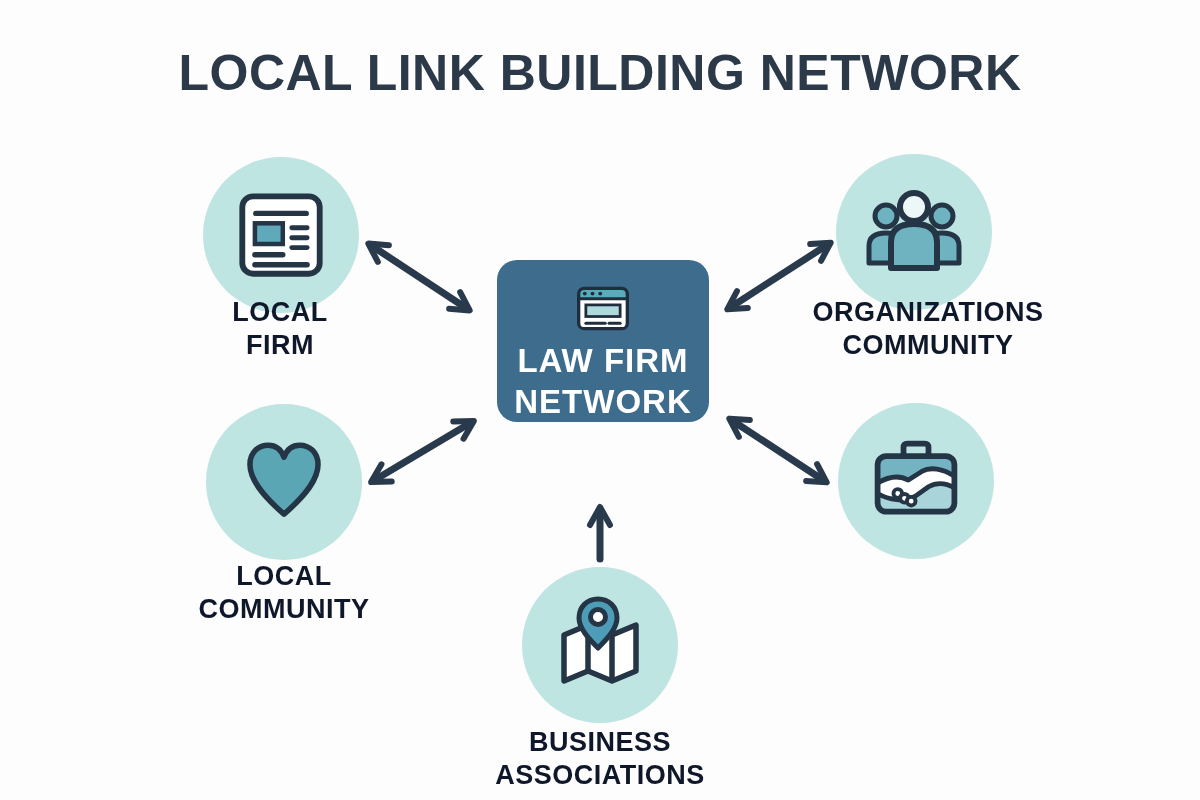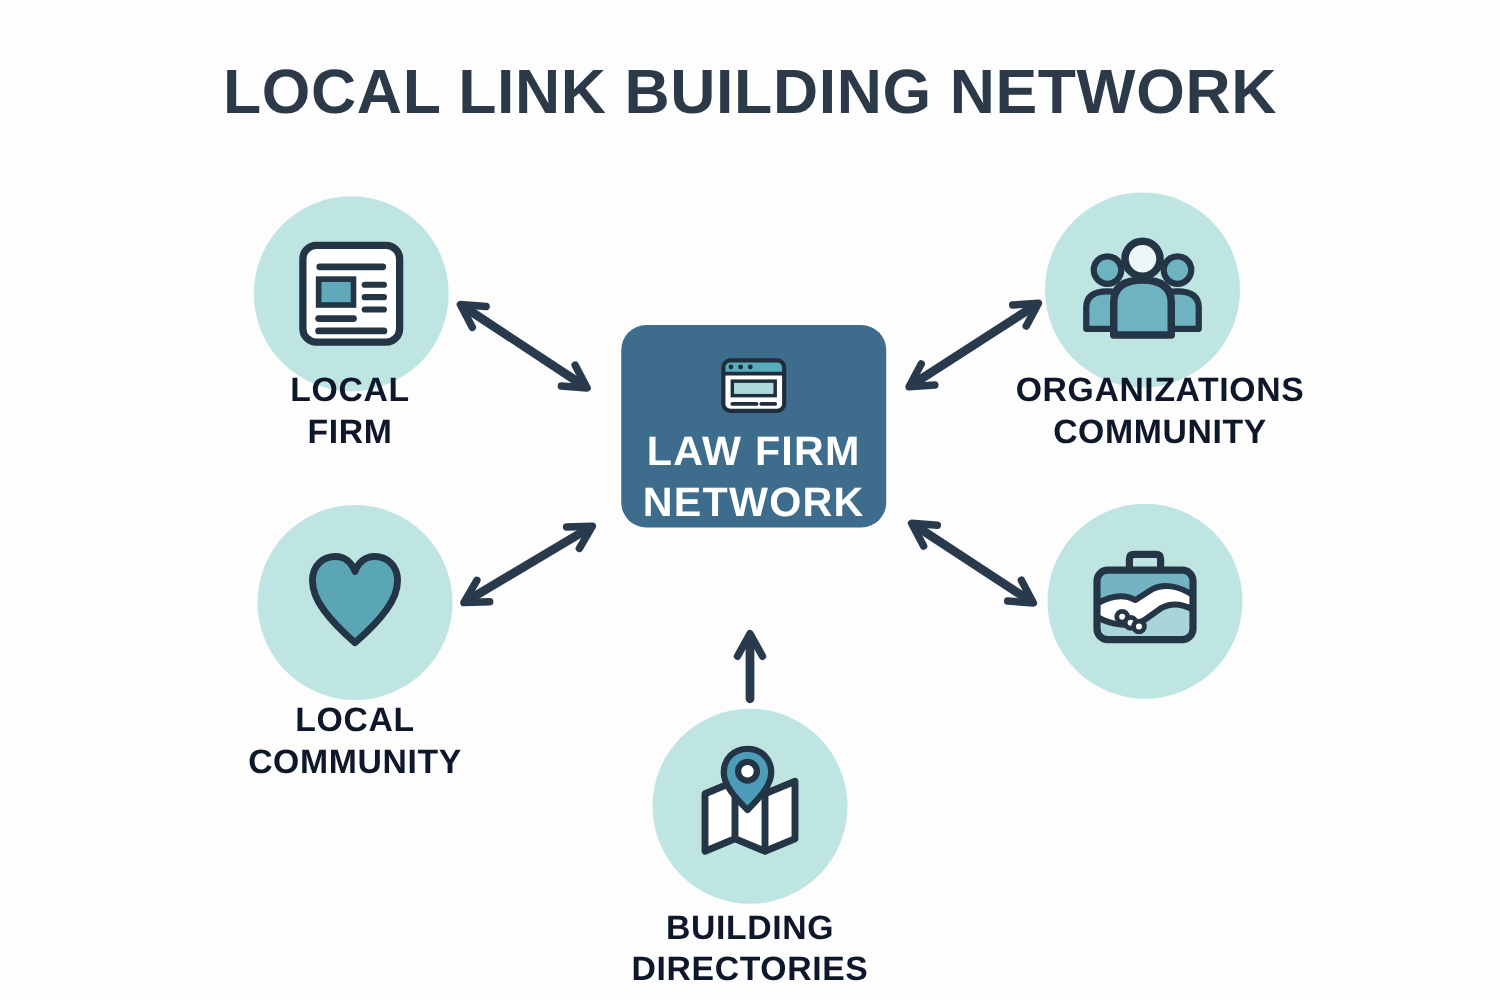--- a/index.html
+++ b/index.html
@@ -123,21 +123,21 @@
   <div class="node-circle nc-directories">
     <svg viewBox="0 0 100 100" width="100" height="100">
       <path d="M14,40 L38,30 L62,40 L86,30 L86,76 L62,86 L38,76 L14,86 Z" fill="#ffffff" stroke="#243546" stroke-width="5.5" stroke-linejoin="round"></path>
       <line x1="38" y1="30" x2="38" y2="76" stroke="#243546" stroke-width="5.5"></line>
       <line x1="62" y1="40" x2="62" y2="86" stroke="#243546" stroke-width="5.5"></line>
       <path d="M48,4 C37,4 29,12 29,23 C29,33 38,43 48,53 C58,43 67,33 67,23 C67,12 59,4 48,4 Z" fill="#4d9cb8" stroke="#243546" stroke-width="5" stroke-linejoin="round"></path>
       <circle cx="48" cy="22" r="7.5" fill="#ffffff" stroke="#243546" stroke-width="5"></circle>
     </svg>
   </div>
   <div class="node-label lbl-directories">
-    <div>BUILDING DIRECTORIES</div>
+    <div>BUSINESS ASSOCIATIONS</div>
   </div>
 
   <div class="center-box">
     <svg viewBox="0 0 100 85" width="116" height="99">
       <rect x="6" y="6" width="88" height="73" rx="10" fill="#ffffff"></rect>
       <path d="M6,16 Q6,6 16,6 L84,6 Q94,6 94,16 L94,25 L6,25 Z" fill="#56aebc"></path>
       <line x1="6" y1="25" x2="94" y2="25" stroke="#1f2d3d" stroke-width="5.5"></line>
       <circle cx="17" cy="15.5" r="3.5" fill="#1f2d3d"></circle>
       <circle cx="31" cy="15.5" r="3.5" fill="#1f2d3d"></circle>
       <circle cx="45" cy="15.5" r="3.5" fill="#1f2d3d"></circle>

